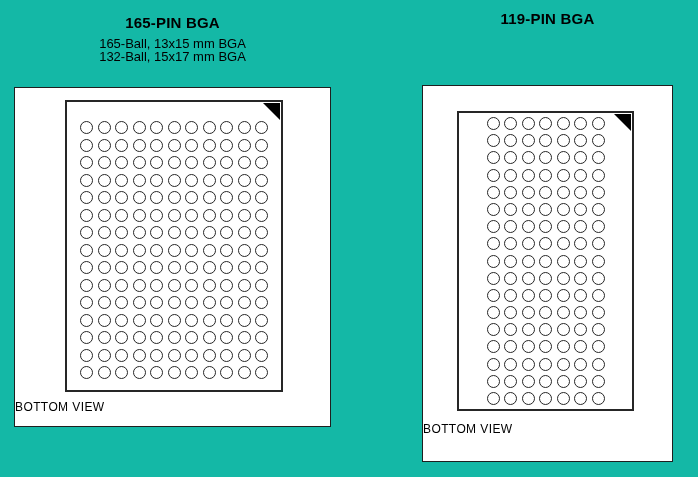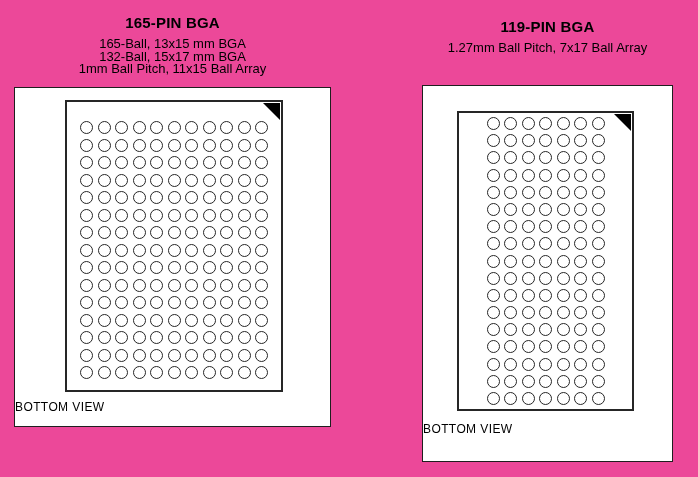--- a/index.html
+++ b/index.html
@@ -5,21 +5,21 @@
   * { margin: 0; padding: 0; box-sizing: border-box; }
   html, body { background: #ffffff; }
   body {
     font-family: "Liberation Sans", "DejaVu Sans", sans-serif;
     color: #000000;
   }
   .page {
     position: relative;
     width: 698px;
     height: 477px;
-    background: #ec4899;
+    background: #14b8a6;
     overflow: hidden;
   }
   .pkg-header {
     position: absolute;
     text-align: center;
   }
   .pkg-title {
     font-size: 15px;
     font-weight: bold;
     letter-spacing: 0.2px;
@@ -68,41 +68,40 @@
   .bottom-view {
     position: absolute;
     left: 0;
     right: 0;
     text-align: left;
     font-size: 12px;
     letter-spacing: 0.4px;
   }
   
   .hdr-left  { left: 14px;  top: 14px; width: 317px; }
-  .hdr-right { left: 422px; top: 18px; width: 251px; }
+  .hdr-right { left: 422px; top: 10px; width: 251px; }
   .outer-left  { left: 14px;  top: 87px; width: 317px; height: 340px; }
   .outer-right { left: 422px; top: 85px; width: 251px; height: 377px; }
   .inner-left  { left: 50px; top: 12px; width: 218px; height: 292px; }
   .inner-right { left: 34px; top: 25px; width: 177px; height: 300px; }
   .grid-left  { top: 19px; }
   .grid-right { top: 4px; row-gap: 4.2px; }
   .bv-left  { top: 312px; }
   .bv-right { top: 336px; }
 </style>
 </head>
 <body>
 
 <div class="page">
 
   <div class="pkg-section">
     <div class="pkg-header hdr-left">
       <div class="pkg-title">165-PIN BGA</div>
       <div class="pkg-sub">165-Ball, 13x15 mm BGA</div>
       <div class="pkg-sub">132-Ball, 15x17 mm BGA</div>
-      <div class="pkg-sub">1mm Ball Pitch, 11x15 Ball Array</div>
     </div>
 
     <div class="outer-box outer-left">
       <div class="inner-box inner-left">
         <div class="pin1"></div>
         <div class="ball-grid grid-left" style="grid-template-columns: repeat(11, 13px);">
             <div class="ball"></div>
             <div class="ball"></div>
             <div class="ball"></div>
             <div class="ball"></div>
@@ -269,21 +268,20 @@
             <div class="ball"></div>
           </div>
       </div>
       <div class="bottom-view bv-left">BOTTOM VIEW</div>
     </div>
   </div>
 
   <div class="pkg-section">
     <div class="pkg-header hdr-right">
       <div class="pkg-title">119-PIN BGA</div>
-      <div class="pkg-sub">1.27mm Ball Pitch, 7x17 Ball Array</div>
     </div>
 
     <div class="outer-box outer-right">
       <div class="inner-box inner-right">
         <div class="pin1"></div>
         <div class="ball-grid grid-right" style="grid-template-columns: repeat(7, 13px);">
             <div class="ball"></div>
             <div class="ball"></div>
             <div class="ball"></div>
             <div class="ball"></div>

